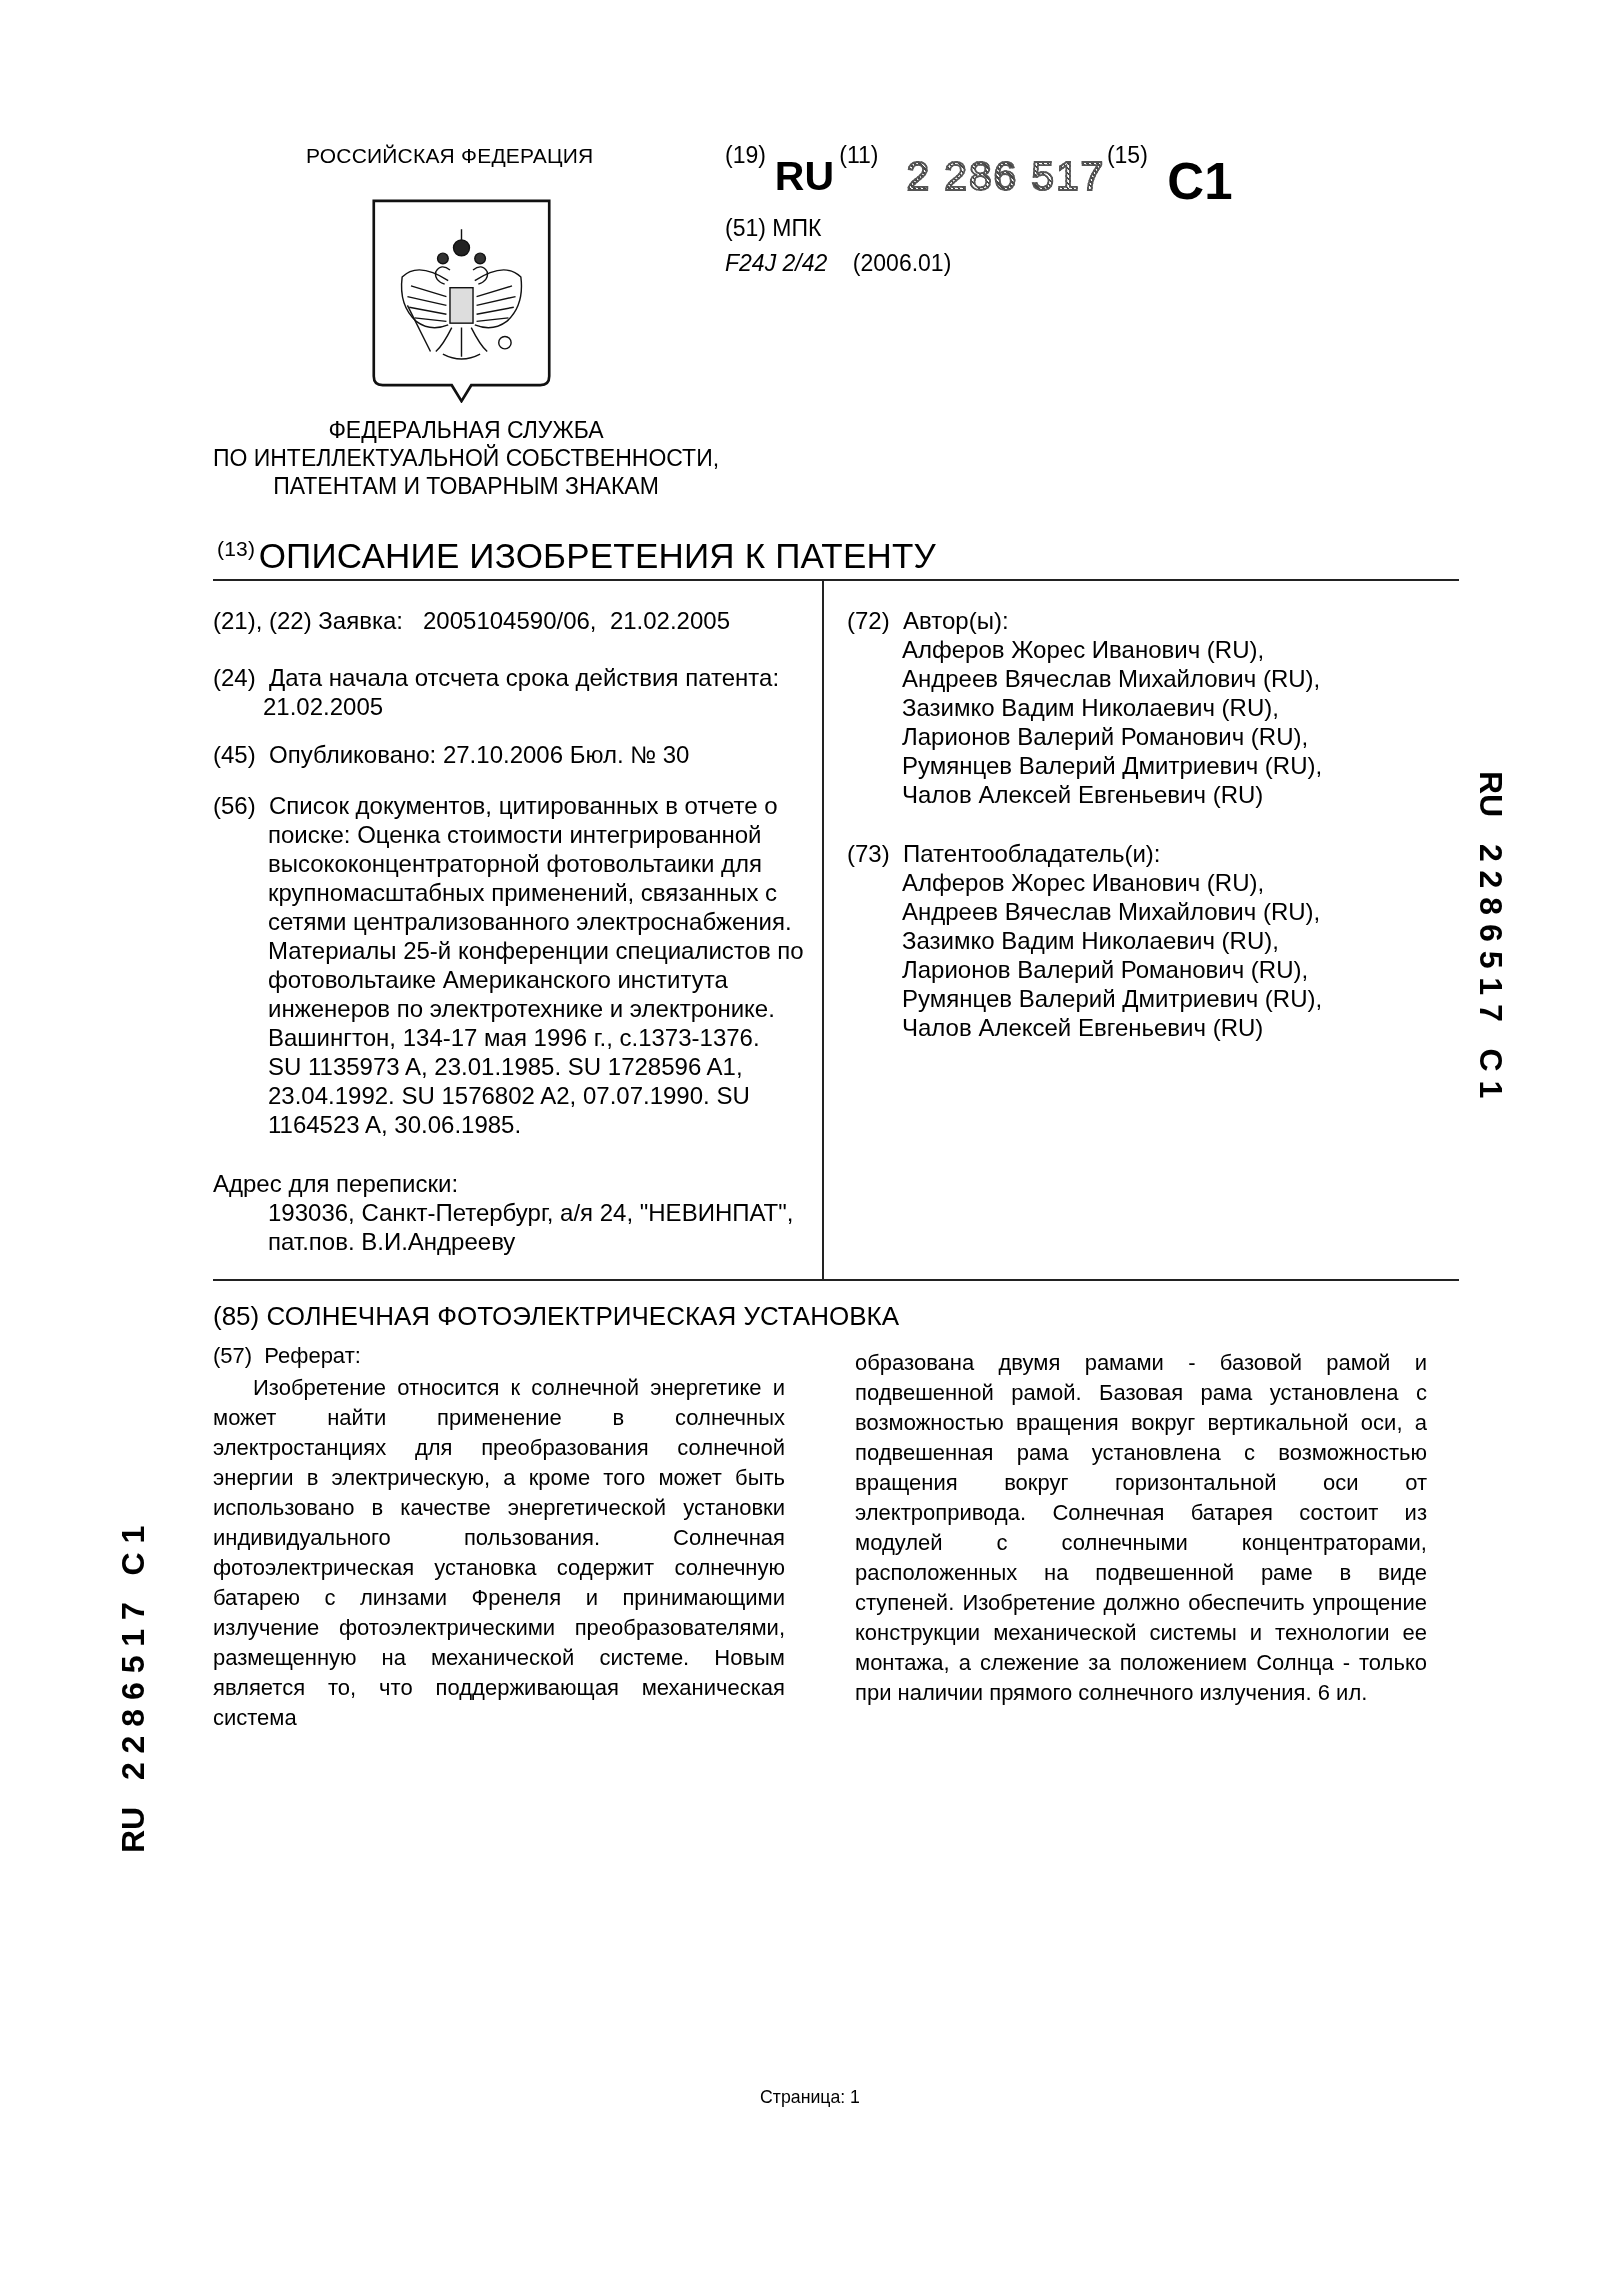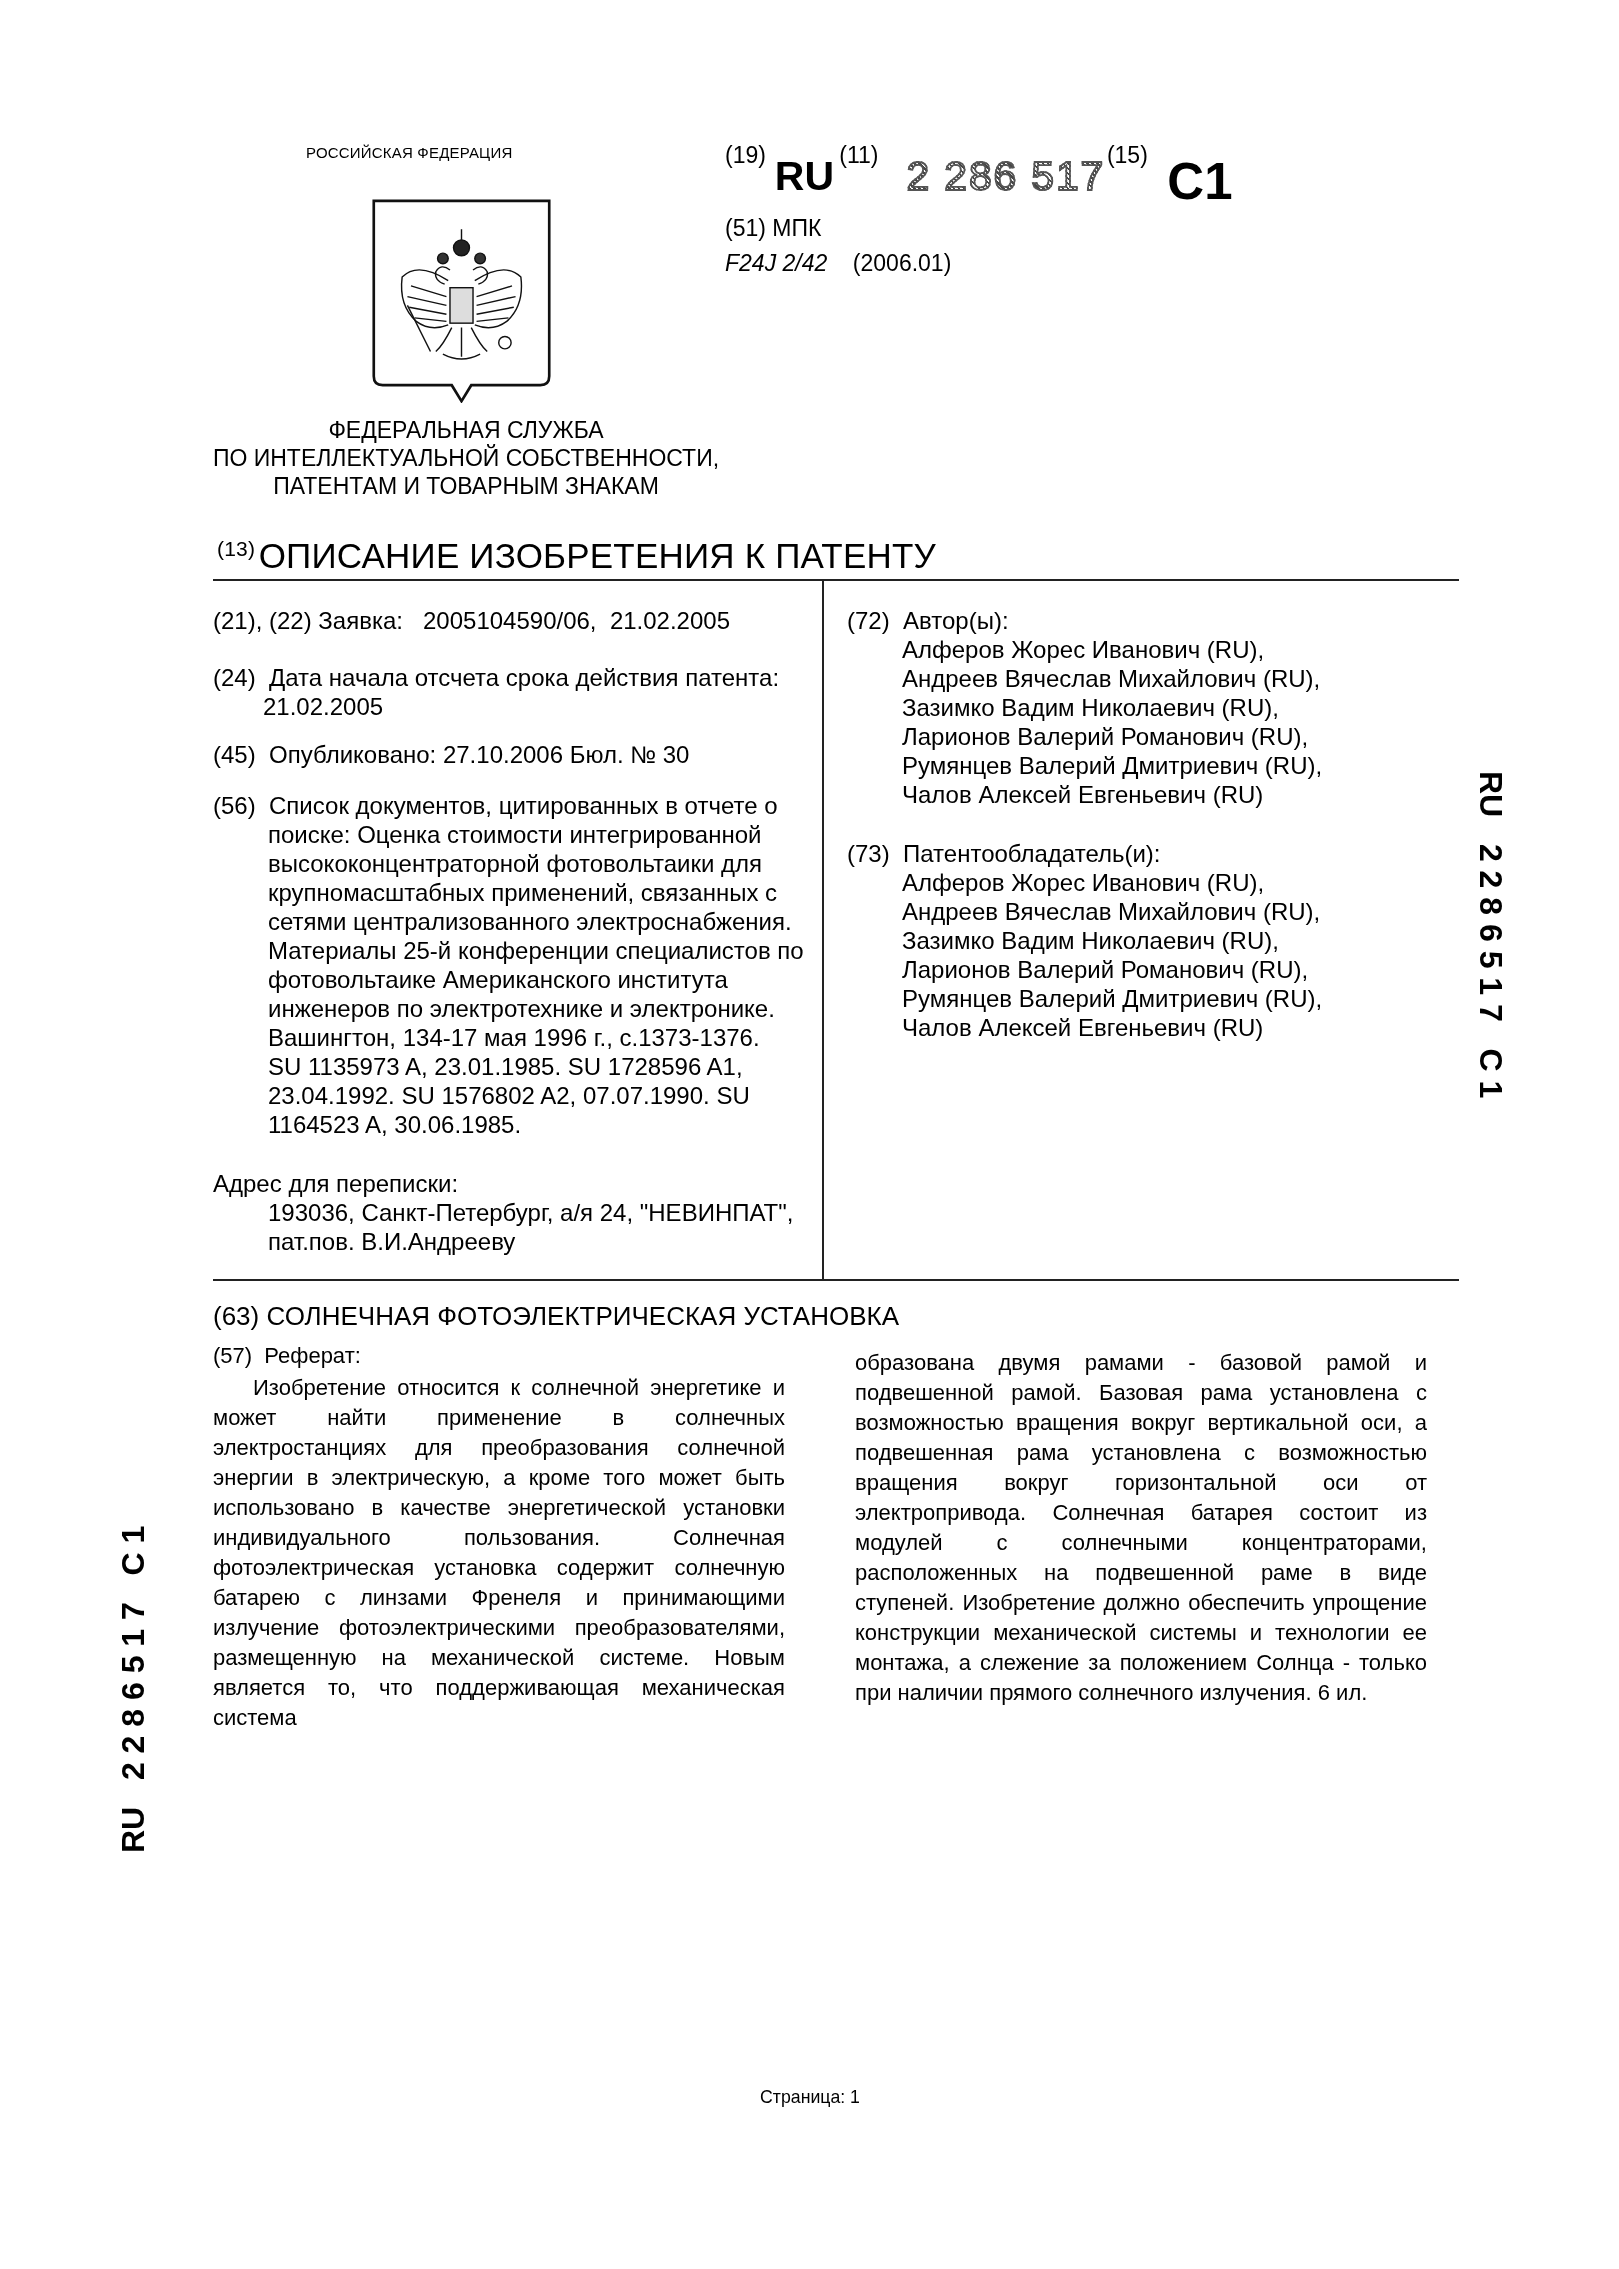--- a/index.html
+++ b/index.html
@@ -1,19 +1,19 @@
 <!DOCTYPE html>
 <html style="font-size:14px"><head>
 <meta charset="utf-8">
 <style>
   html, body { margin:0; padding:0; background:#ffffff; }
   body { width:1620px; height:2270px; position:relative; overflow:hidden;
          font-family:"Liberation Sans", sans-serif; color:#000; }
   .abs { position:absolute; }
-  .hdr-country { left:306px; top:144px; font-size:15px; letter-spacing:0.2px; }
+  .hdr-country { left:306px; top:144px; font-size:21px; letter-spacing:0.2px; }
   .pubnum-row { left:725px; top:144px; height:62px; display:flex; align-items:flex-start; }
   .pubnum-row .sup { font-size:23px; line-height:1; }
   .pubnum-row .ru { font-size:41px; font-weight:bold; line-height:1; margin:12.4px 5.3px 0 8.9px; }
   .pubnum-row .num { font-size:41px; font-weight:normal; line-height:1; margin:12.4px 1.8px 0 28px;
       color:transparent; -webkit-text-stroke:1.8px #555;
       background:repeating-linear-gradient(45deg,#444 0 1.8px,#fff 1.8px 3.5px);
       -webkit-background-clip:text; background-clip:text; letter-spacing:1.8px; }
   .pubnum-row .kind { font-size:51px; font-weight:bold; line-height:1; margin:12.4px 0 0 19.5px; }
   .mpk { left:725px; top:215px; font-size:23px; }
   .ipc { left:725px; top:250px; font-size:23px; }
@@ -164,21 +164,21 @@
   <span>Патентообладатель(и):</span></div>
   <span class="list-line">Алферов Жорес Иванович (RU),</span>
   <span class="list-line">Андреев Вячеслав Михайлович (RU),</span>
   <span class="list-line">Зазимко Вадим Николаевич (RU),</span>
   <span class="list-line">Ларионов Валерий Романович (RU),</span>
   <span class="list-line">Румянцев Валерий Дмитриевич (RU),</span>
   <span class="list-line">Чалов Алексей Евгеньевич (RU)</span>
 </div>
 
 <div class="abs f54">
-  <span>(63)</span>
+  <span>(85)</span>
   <span>СОЛНЕЧНАЯ ФОТОЭЛЕКТРИЧЕСКАЯ УСТАНОВКА</span>
 </div>
 
 <div class="abs f57">
   <span>(57)</span>&nbsp;
   <span>Реферат:</span>
 </div>
 
 <div class="abs abstract-col abs-left">
   <p class="indent">Изобретение относится к солнечной энергетике и может найти применение в солнечных электростанциях для преобразования солнечной энергии в электрическую, а кроме того может быть использовано в качестве энергетической установки индивидуального пользования. Солнечная фотоэлектрическая установка содержит солнечную батарею с линзами Френеля и принимающими излучение фотоэлектрическими преобразователями, размещенную на механической системе. Новым является то, что поддерживающая механическая система</p>

